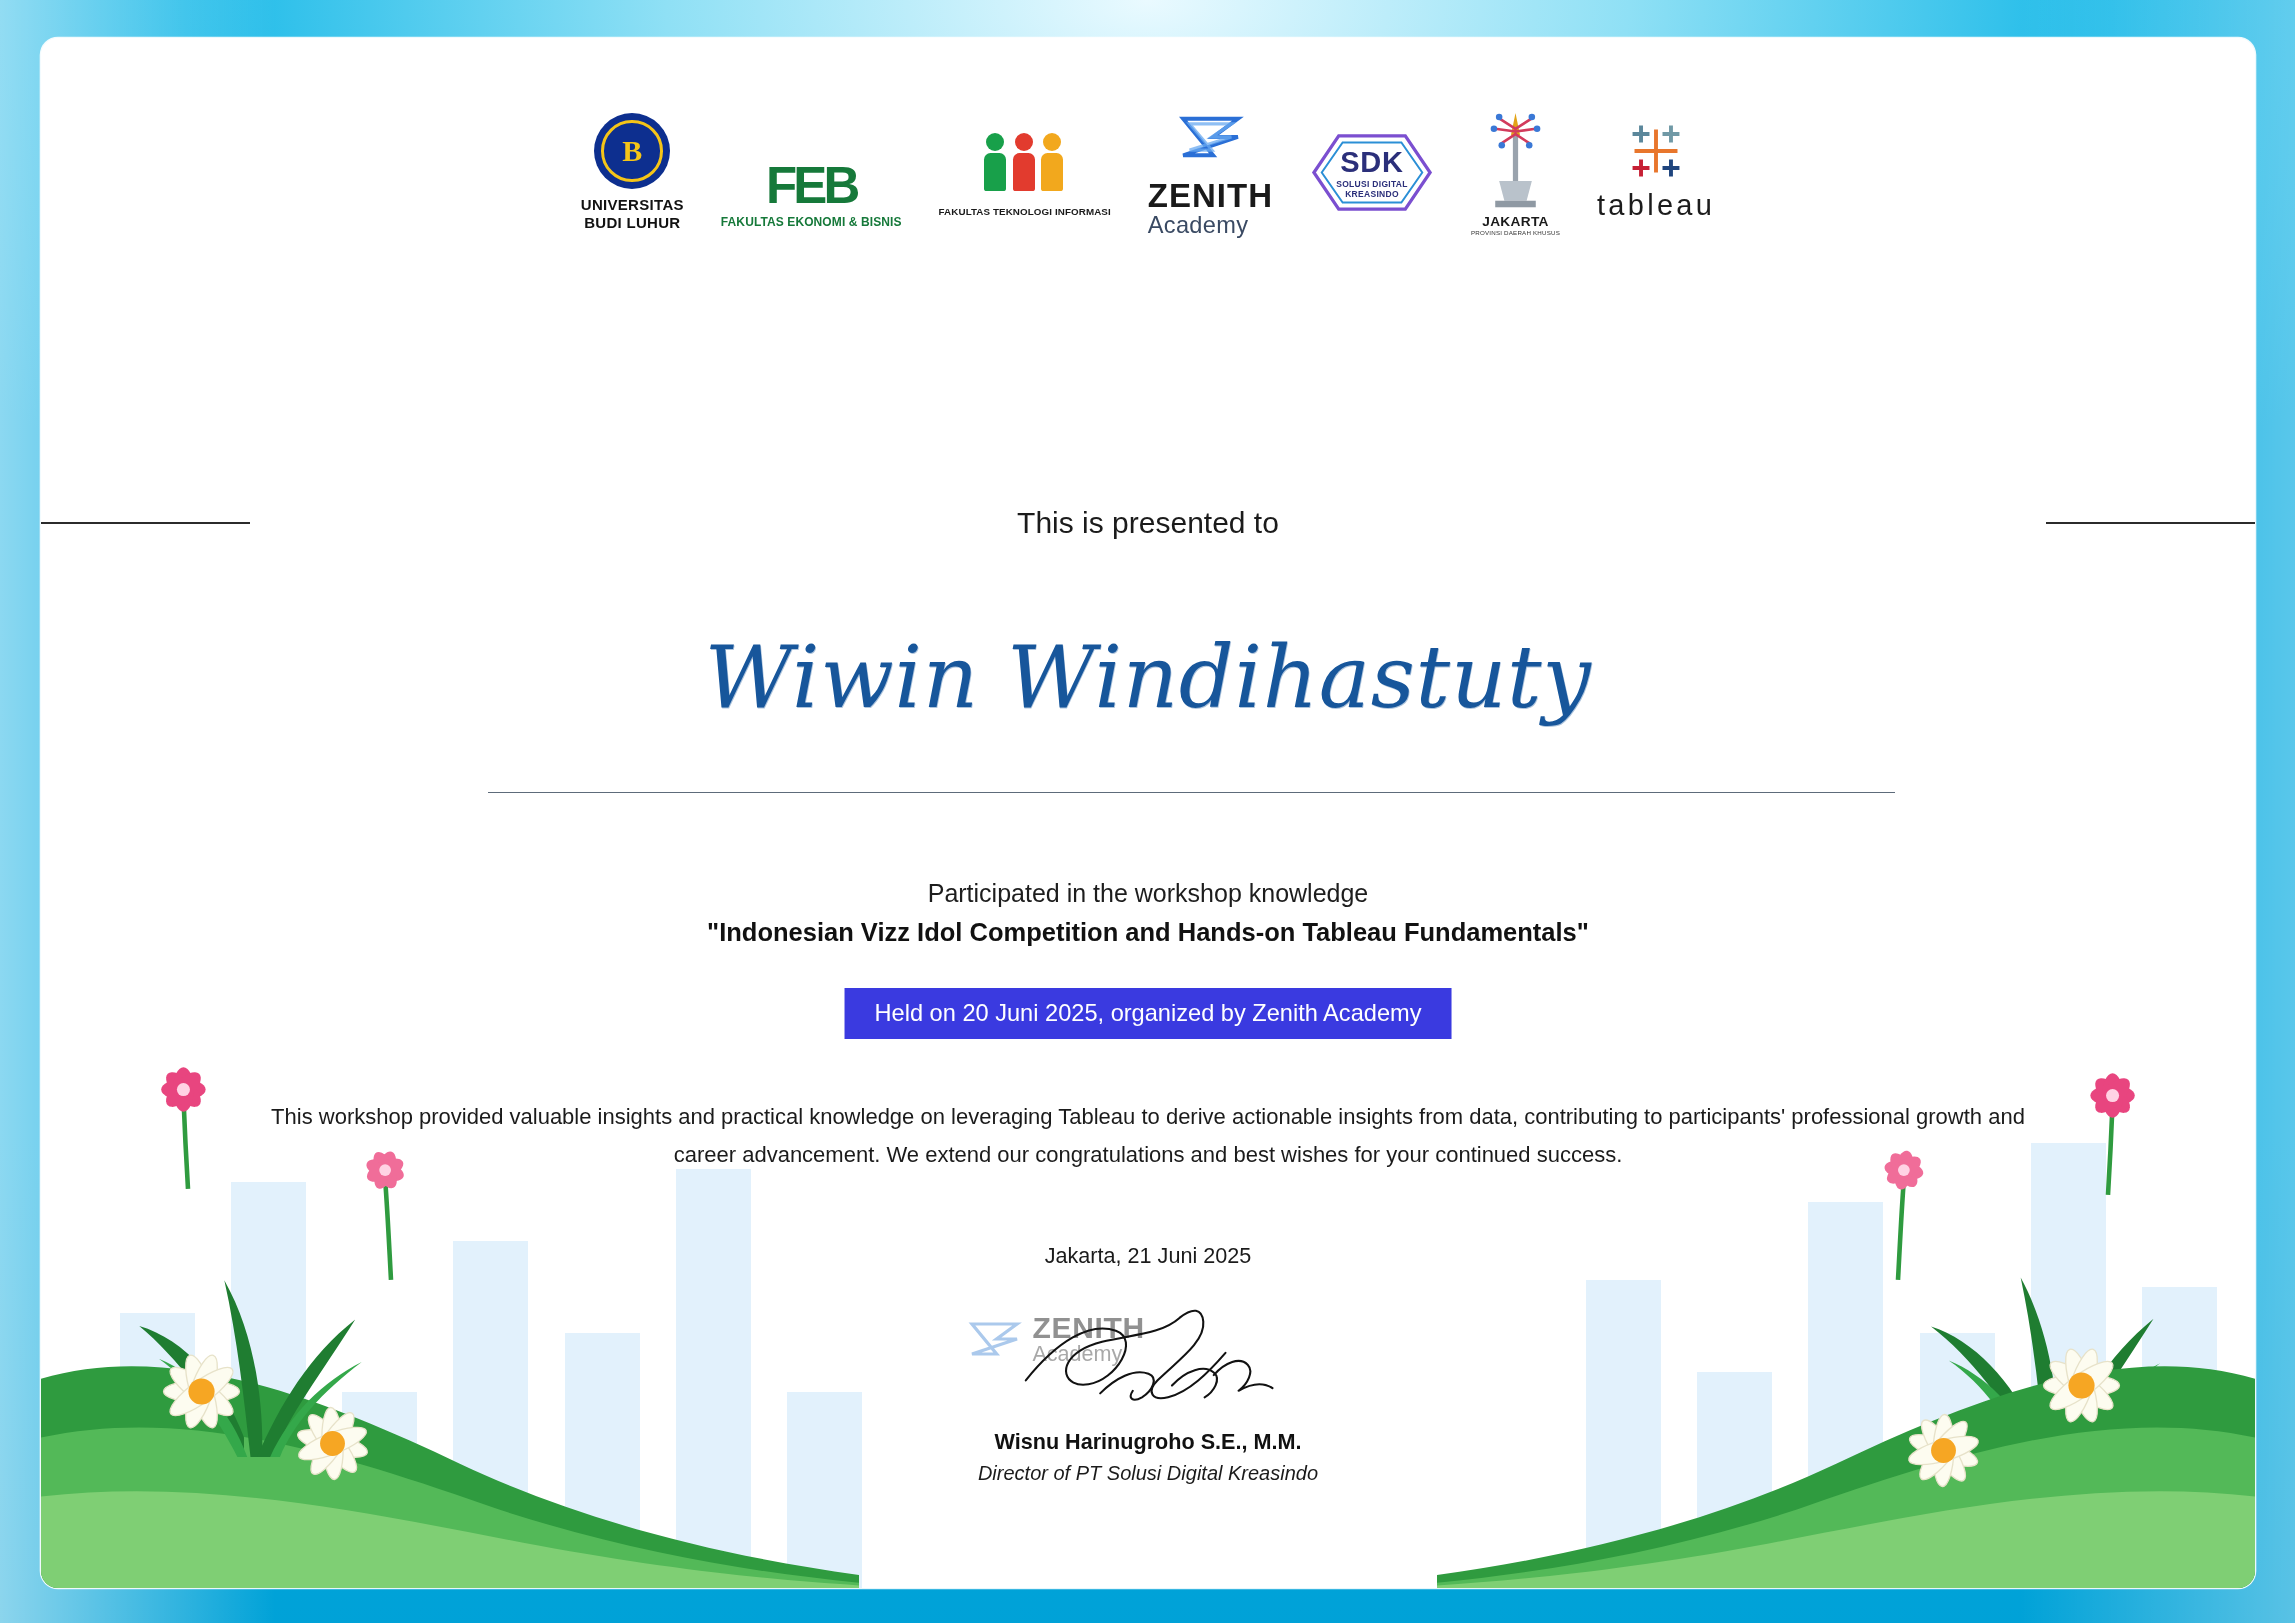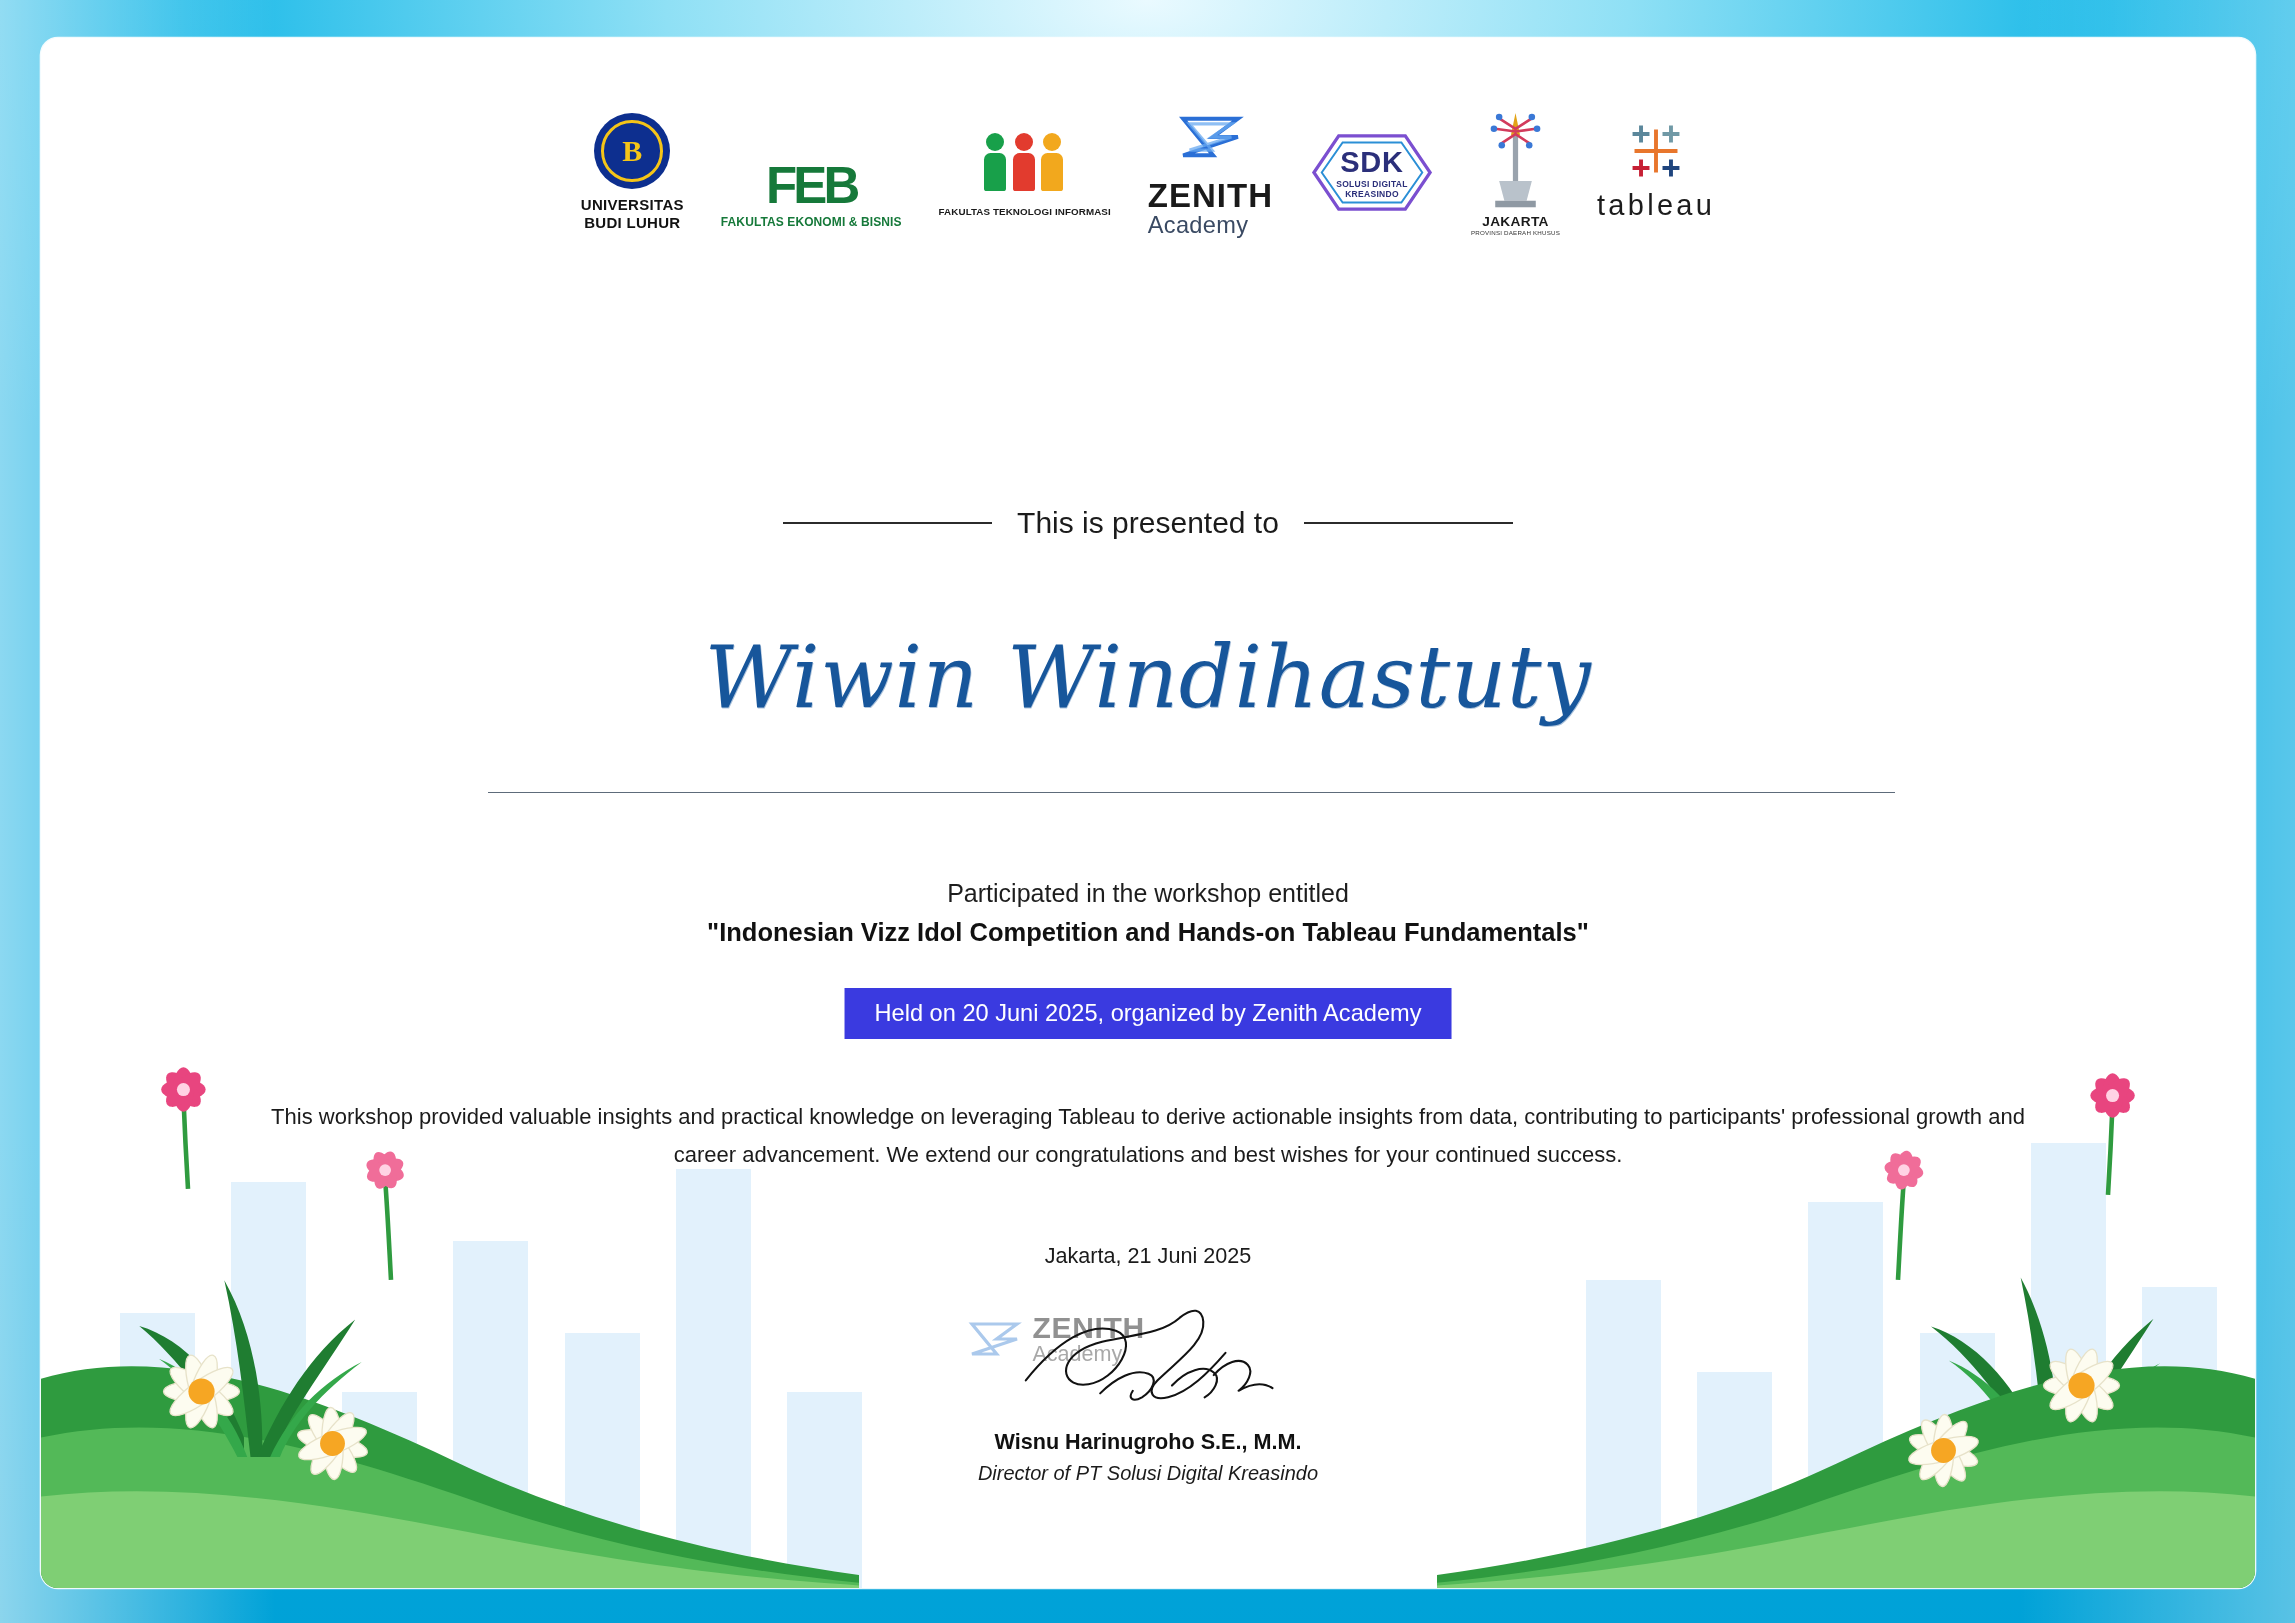--- a/index.html
+++ b/index.html
@@ -152,21 +152,21 @@
     font-family: "Liberation Sans", sans-serif;
   }
 
   
   .presented {
     position: absolute;
     top: 468px;
     width: 100%;
     display: flex;
     align-items: center;
-    justify-content: center;
+    justify-content: space-between;
     gap: 25px;
   }
   .presented .rule { width: 209px; height: 1.3px; background: #2b2b2b; }
   .presented .txt { font-size: 30px; color: #1b1b1b; }
 
   
   .name {
     position: absolute;
     top: 589px;
     width: 100%;
@@ -519,21 +519,21 @@
 
     <div class="presented">
       <span class="rule"></span>
       <span class="txt">This is presented to</span>
       <span class="rule"></span>
     </div>
 
     <div class="name">Wiwin Windihastuty</div>
     <div class="name-rule"></div>
 
-    <div class="line-participated">Participated in the workshop entitled</div>
+    <div class="line-participated">Participated in the workshop knowledge</div>
     <div class="line-workshop">"Indonesian Vizz Idol Competition and Hands-on Tableau Fundamentals"</div>
     <div class="held-badge">Held on 20 Juni 2025, organized by Zenith Academy</div>
     <div class="paragraph">This workshop provided valuable insights and practical knowledge on leveraging Tableau to derive actionable insights from data, contributing to participants' professional growth and career advancement. We extend our congratulations and best wishes for your continued success.</div>
 
     <div class="sig-place">Jakarta, 21 Juni 2025</div>
 
     <div class="sig-area">
       <div class="sig-zenith">
         <svg class="sig-z-mark" viewBox="0 0 112 92">
           <g fill="none" stroke="#8fb7e6" stroke-width="6">

